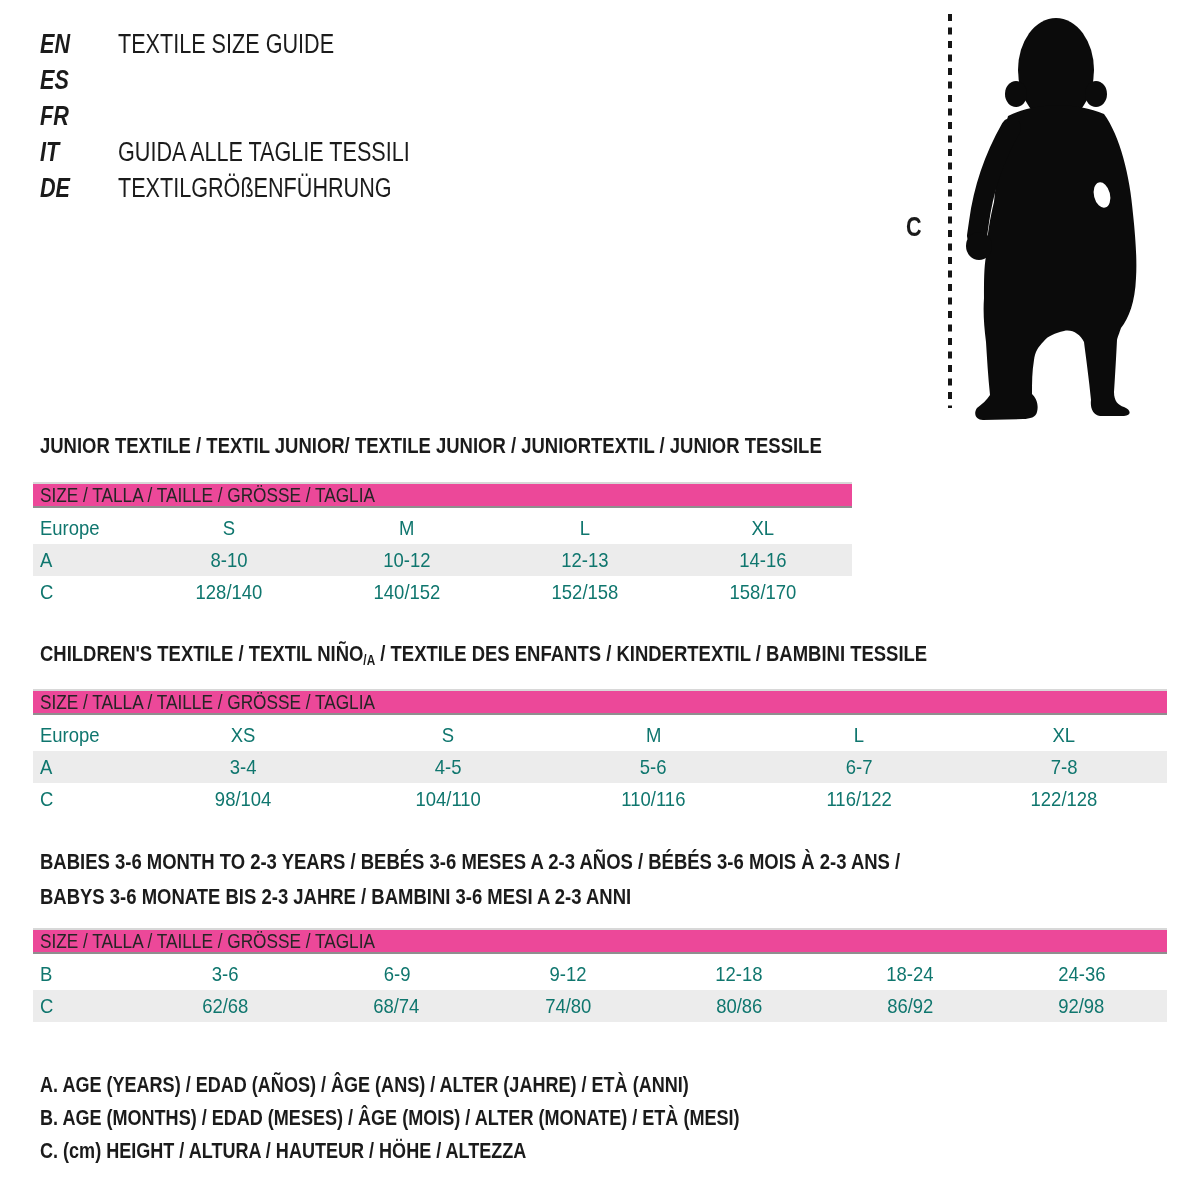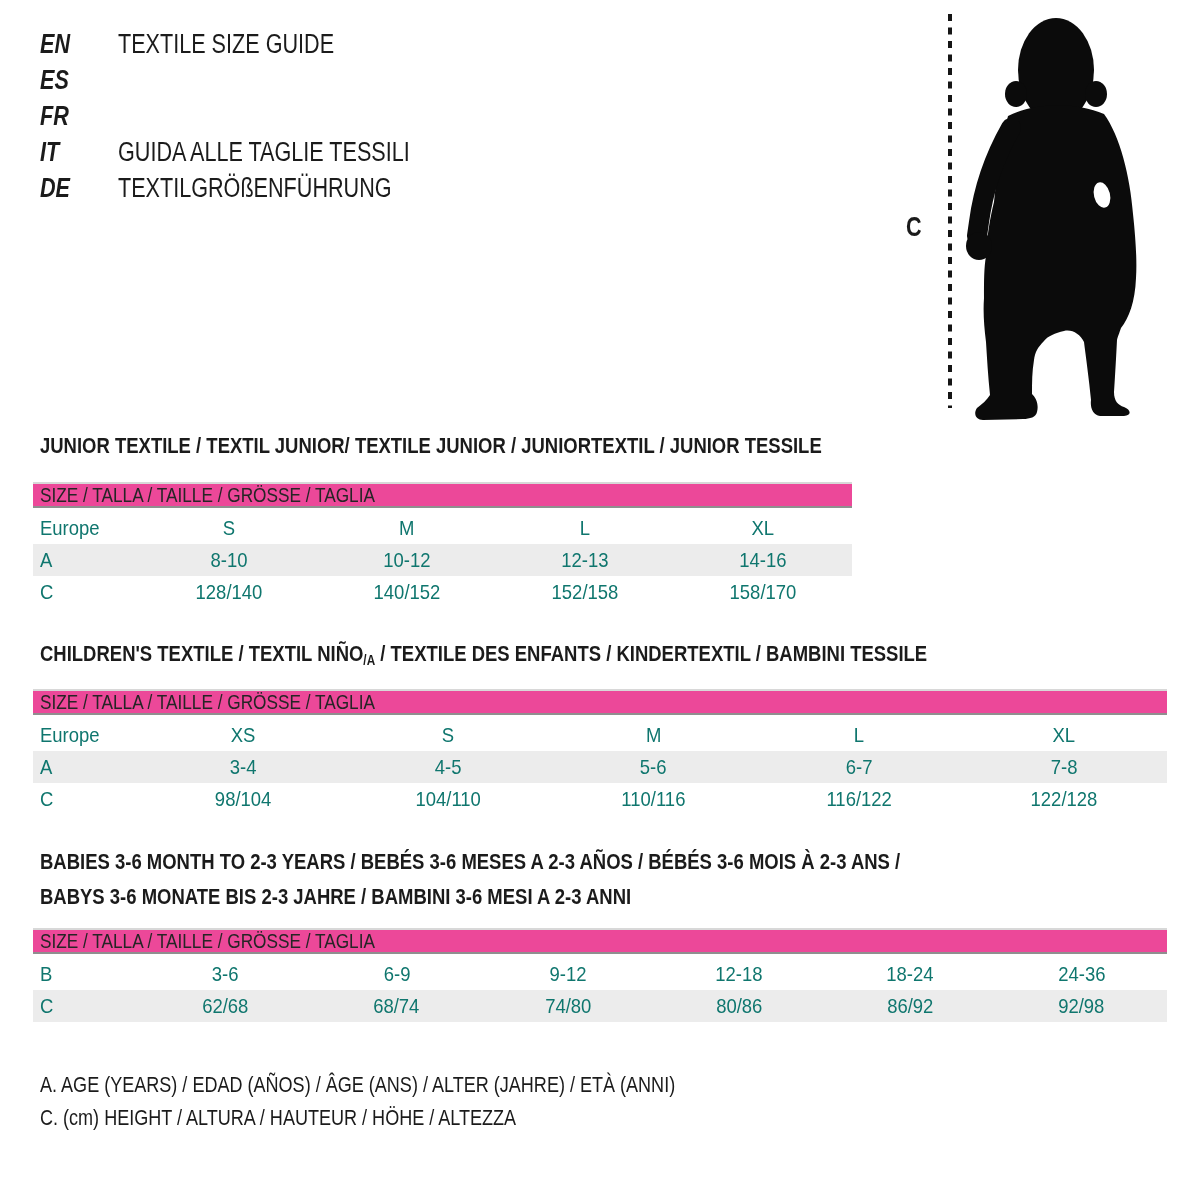--- a/index.html
+++ b/index.html
@@ -57,21 +57,21 @@
   table.sizes td{
     height:32px;padding:0;
     text-align:center;vertical-align:middle;
     font-size:21px;color:#0f766e;
   }
   table.sizes td.lbl{text-align:left;padding-left:7px;}
   table.sizes col.c-label{width:107px;}
   tr.stripe td{background:#ececec;}
 
   
-  .legend{left:40px;top:1068px;font-weight:400;font-size:22px;line-height:33px;}
+  .legend{left:40px;top:1068px;font-weight:700;font-size:22px;line-height:33px;}
   .legend .cond84{transform:scaleX(0.82);}
 </style>
 </head>
 <body>
 
 <div class="abs lang-list">
   <div class="lang-row">
     <span class="lang-code"><span class="cond">EN</span></span>
     <span class="lang-title"><span class="cond">TEXTILE SIZE GUIDE</span></span>
   </div>
@@ -259,14 +259,15 @@
         <td><span class="condc">80/86</span></td>
         <td><span class="condc">86/92</span></td>
         <td><span class="condc">92/98</span></td>
       </tr>
     </tbody>
   </table>
 </div>
 
 <div class="abs legend">
   <div><span class="cond84">A. AGE (YEARS) / EDAD (AÑOS) / ÂGE (ANS) / ALTER (JAHRE) / ETÀ (ANNI)</span></div>
+  <div><span class="cond84">B. AGE (MONTHS) / EDAD (MESES) / ÂGE (MOIS) / ALTER (MONATE) / ETÀ (MESI)</span></div>
   <div><span class="cond84">C. (cm) HEIGHT / ALTURA / HAUTEUR / HÖHE / ALTEZZA</span></div>
 </div>
 
 </body></html>

